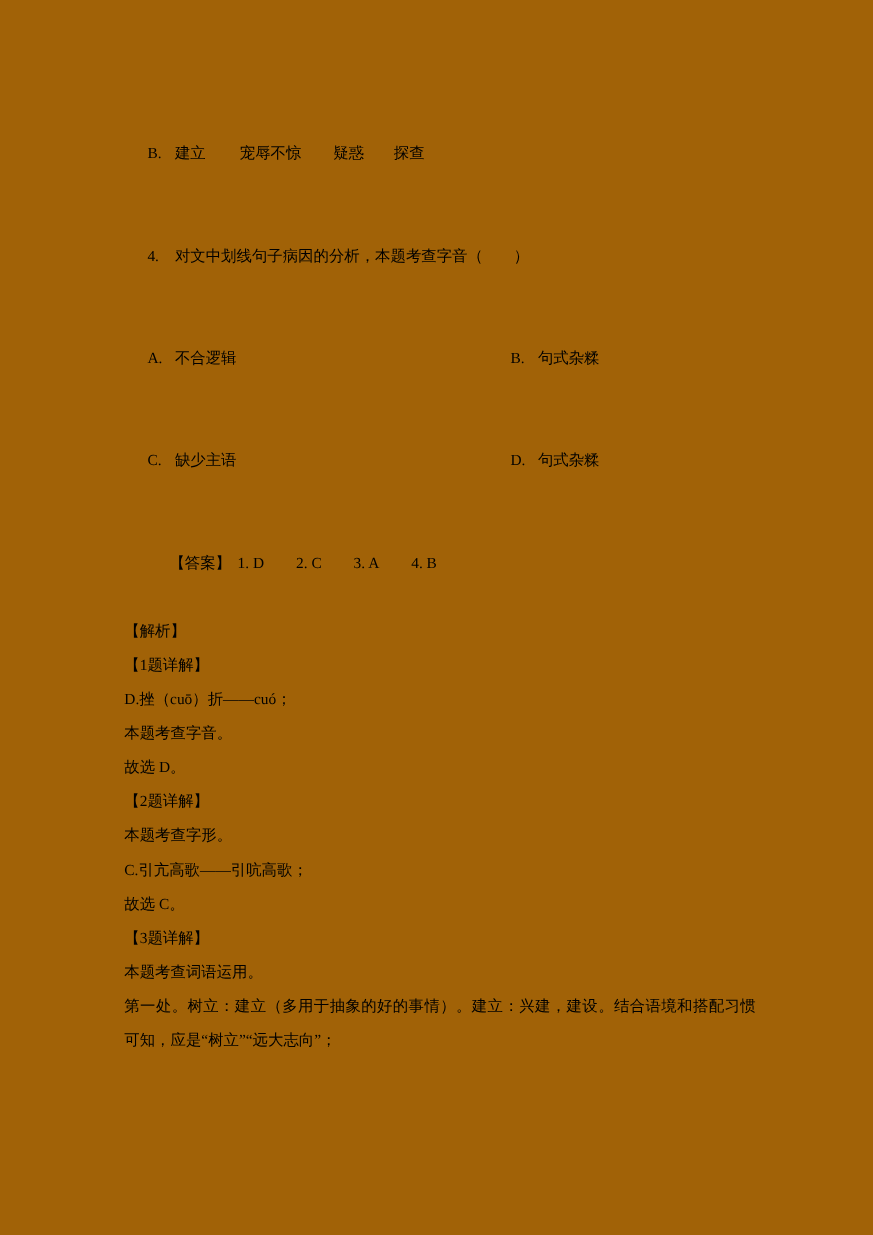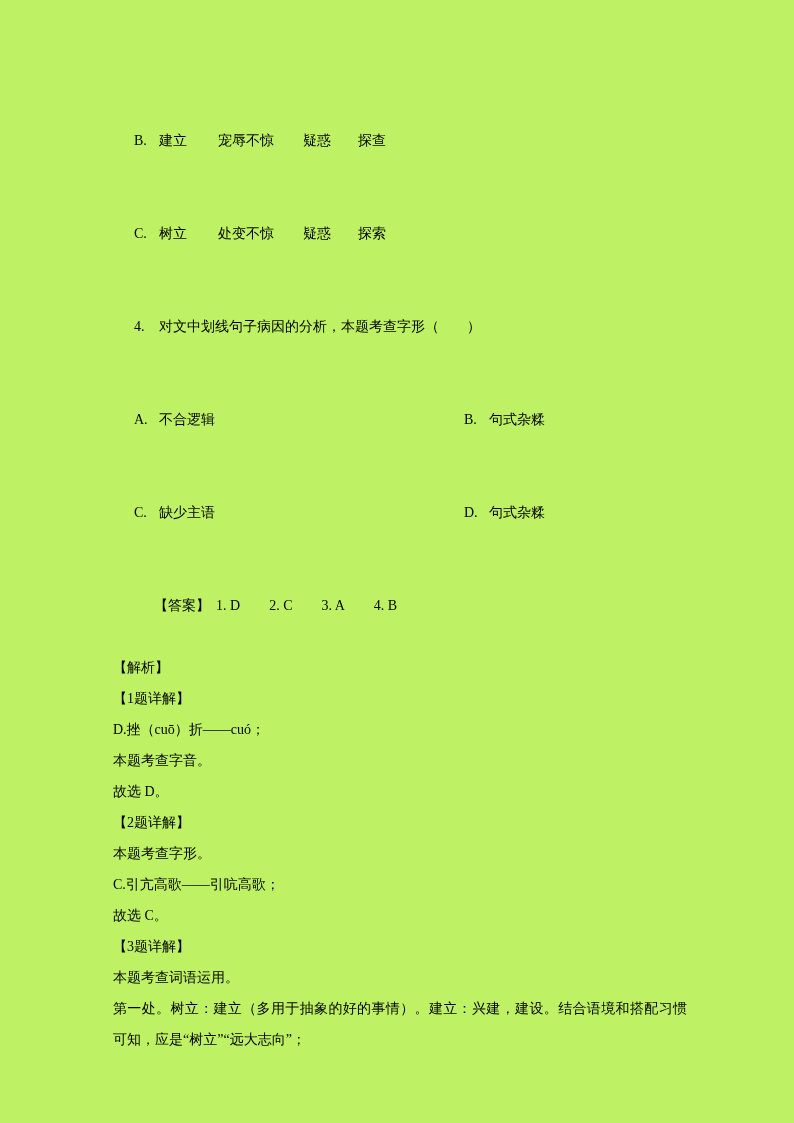--- a/index.html
+++ b/index.html
@@ -4,21 +4,21 @@
 <style>
   html, body {
     margin: 0;
     padding: 0;
     background: #ffffff;
   }
   .page {
     position: relative;
     width: 794px;
     height: 1123px;
-    background: #bef264;
+    background: #a16207;
     overflow: hidden;
     font-family: "Liberation Serif", "DejaVu Serif", serif;
     color: #000000;
   }
   .content {
     position: absolute;
     left: 113px;
     top: 94px;
     width: 574px;
     font-size: 14px;
@@ -47,26 +47,23 @@
 </style>
 </head>
 <body>
 
 <div class="page">
   <div class="content">
 
     <div class="line">
       <span class="q3-letter">B.</span><span class="q3-c1">建立</span><span class="q3-c2">宠辱不惊</span><span class="q3-c3">疑惑</span><span>探查</span>
     </div>
-    <div class="line">
-      <span class="q3-letter">C.</span><span class="q3-c1">树立</span><span class="q3-c2">处变不惊</span><span class="q3-c3">疑惑</span><span>探索</span>
-    </div>
 
     <div class="line">
-      <span class="q3-letter">4.</span><span>对文中划线句子病因的分析，本题考查字形（　　）</span>
+      <span class="q3-letter">4.</span><span>对文中划线句子病因的分析，本题考查字音（　　）</span>
     </div>
 
     <div class="line">
       <span class="q4-cell-left"><span class="q4-letter">A.</span><span>不合逻辑</span></span><span><span class="q4-letter">B.</span><span>句式杂糅</span></span>
     </div>
     <div class="line">
       <span class="q4-cell-left"><span class="q4-letter">C.</span><span>缺少主语</span></span><span><span class="q4-letter">D.</span><span>句式杂糅</span></span>
     </div>
 
     <div class="line">

